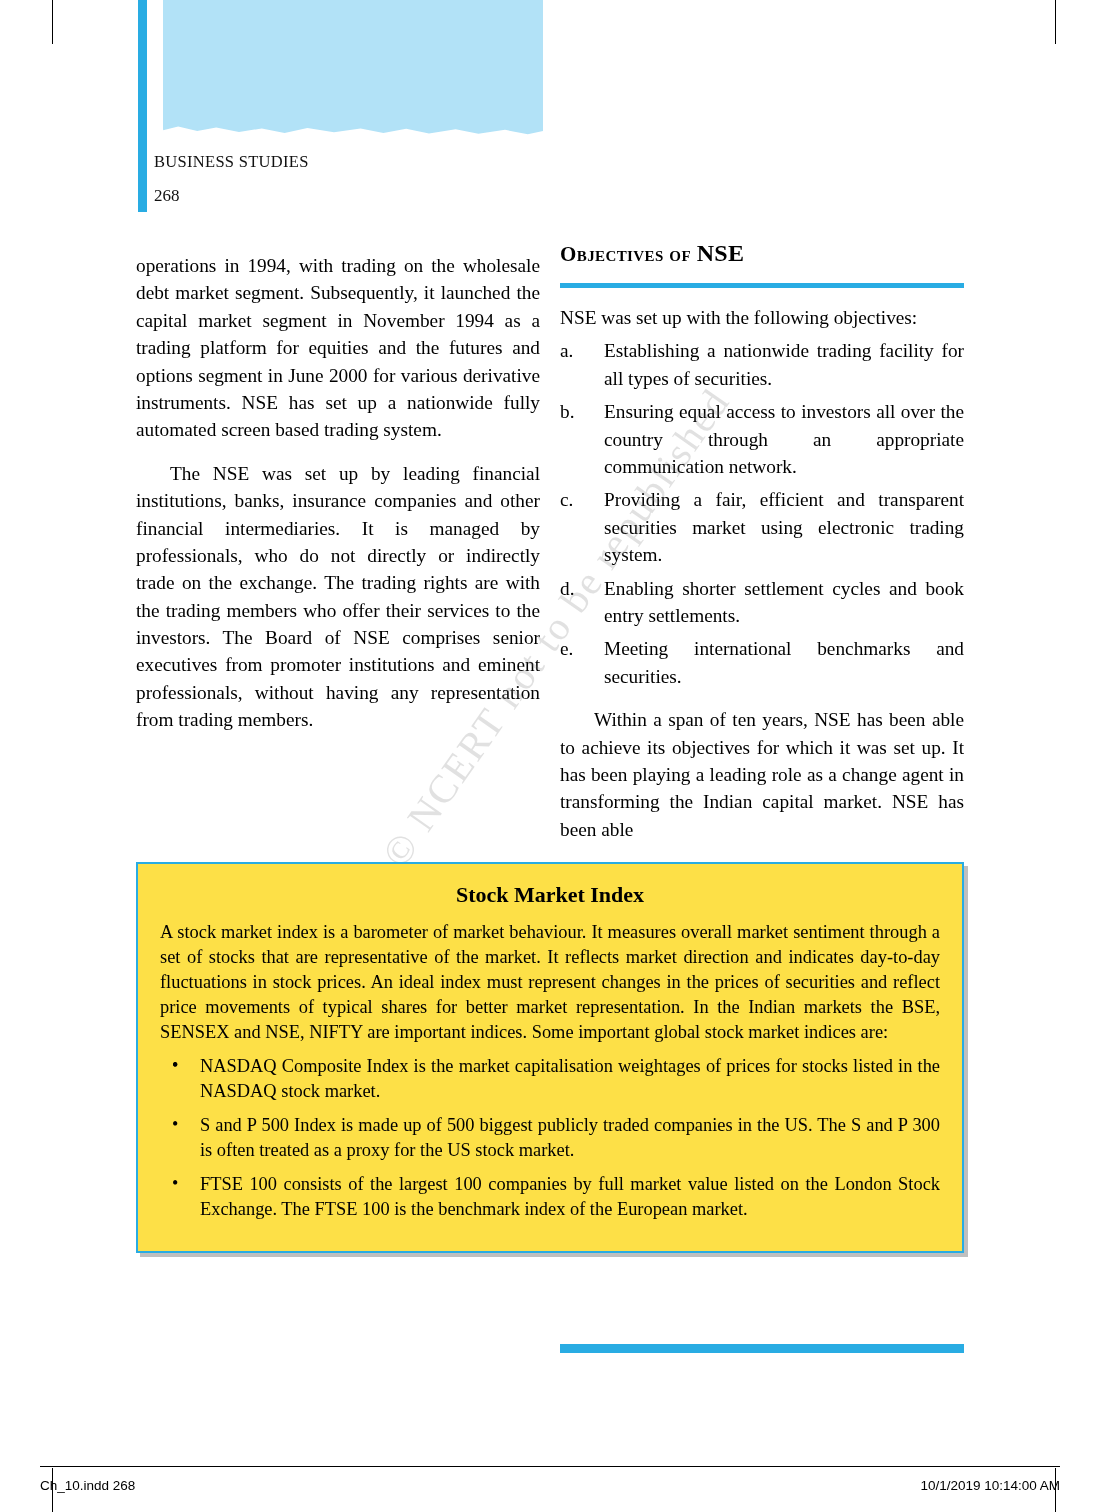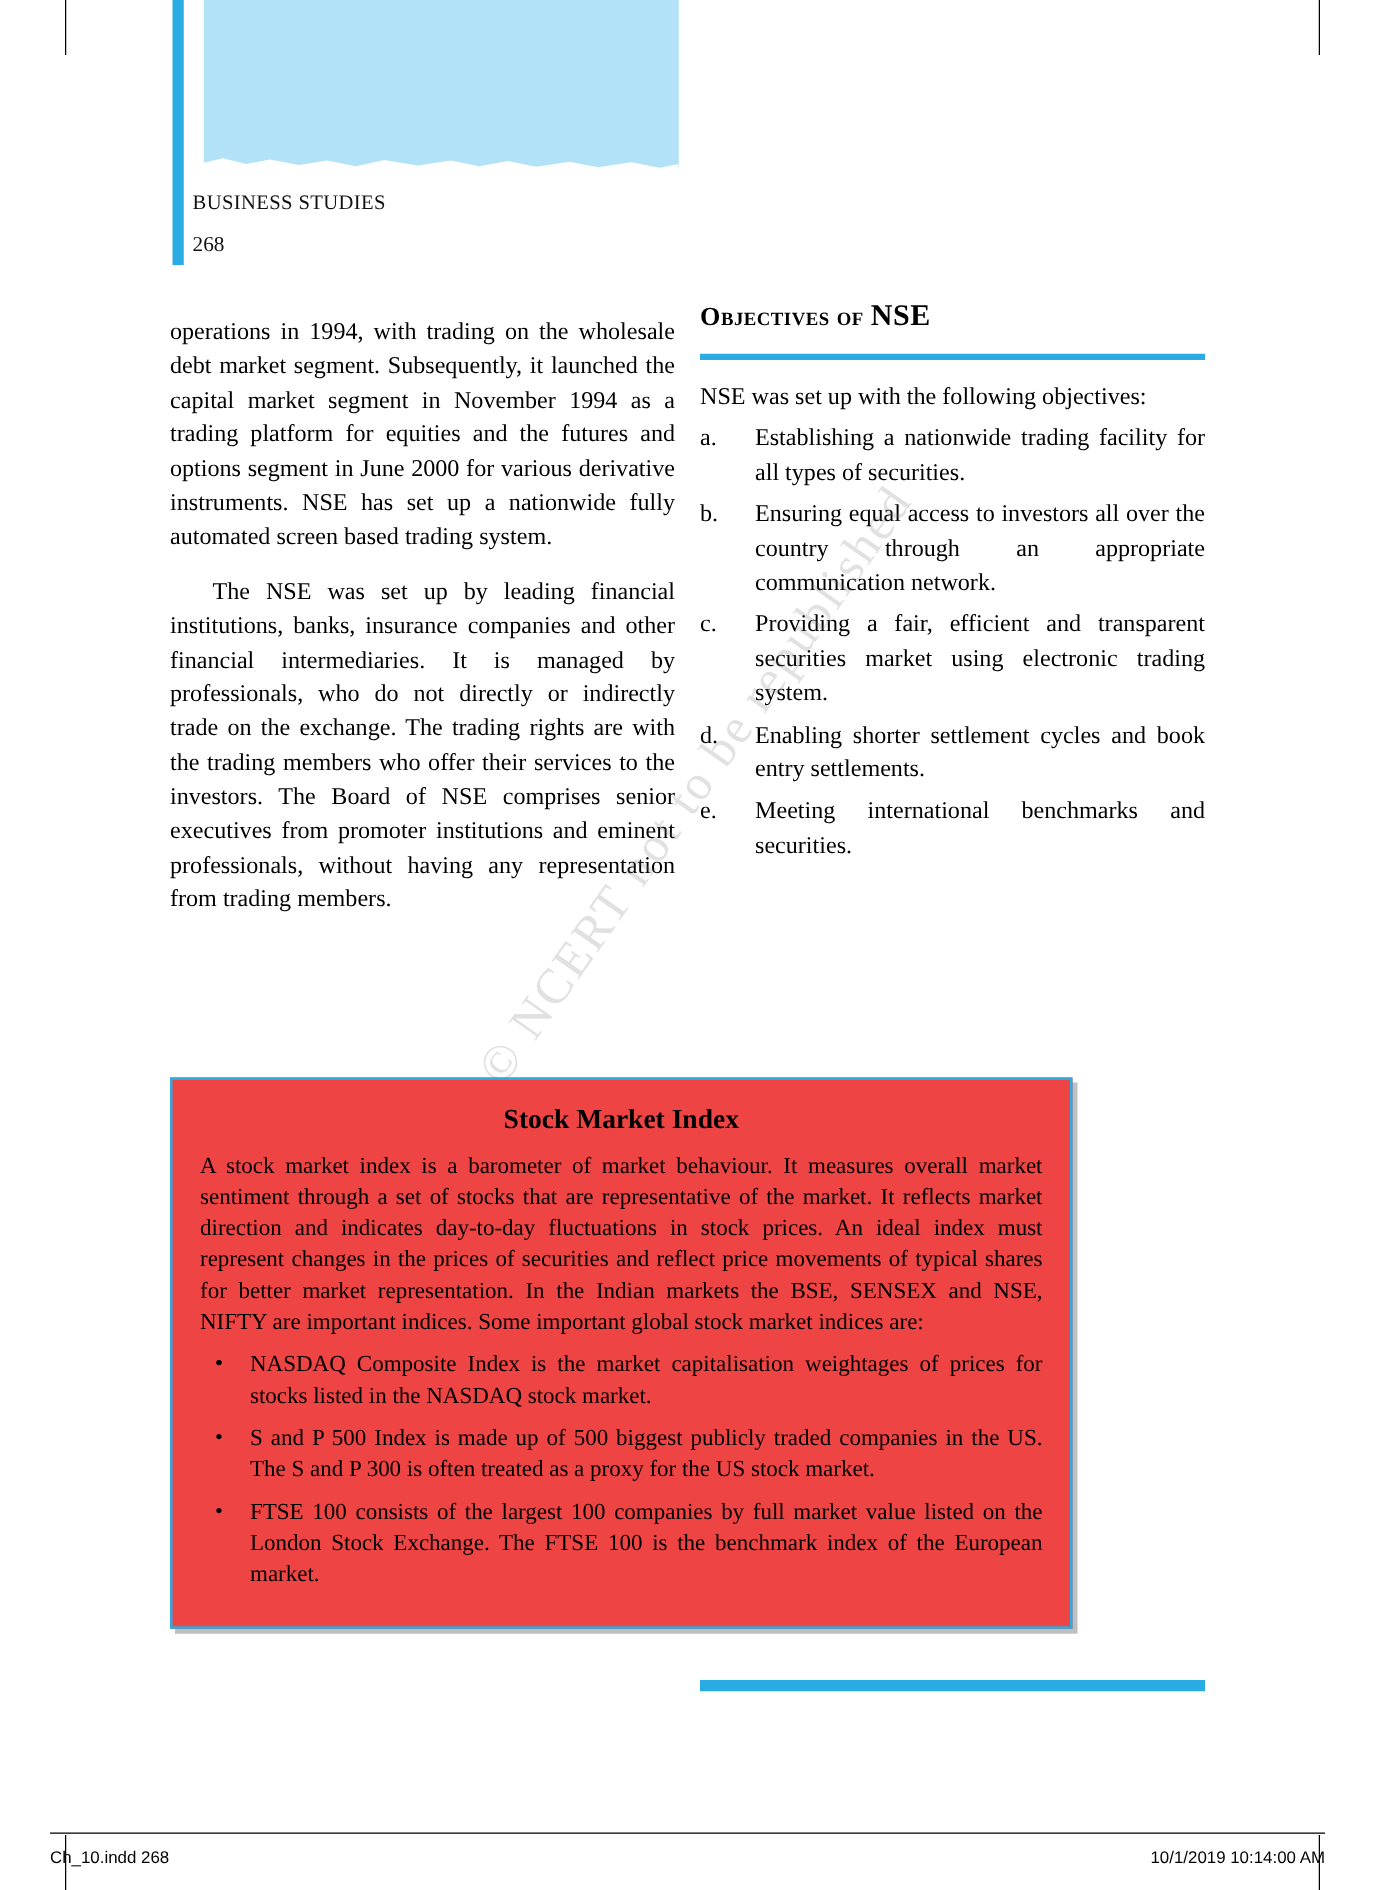--- a/index.html
+++ b/index.html
@@ -129,22 +129,22 @@
     letter-spacing: 2px;
     pointer-events: none;
     white-space: nowrap;
   }
 
   
   .box {
     position: absolute;
     left: 136px;
     top: 862px;
-    width: 722px;
-    background: #ef4444;
+    width: 828px;
+    background: #fde047;
     border: 2px solid #29ace3;
     box-sizing: border-box;
     padding: 14px 22px 20px 22px;
     box-shadow: 4px 4px 0 rgba(0,0,0,0.25);
   }
   .box h3 {
     margin: 4px 0 12px 0;
     text-align: center;
     font-size: 22px;
     font-weight: bold;
@@ -241,20 +241,21 @@
   <div class="obj-head"><span>Objectives of </span><span class="big">NSE</span></div>
   <div class="obj-rule"></div>
   <p>NSE was set up with the following objectives:</p>
   <ul class="objlist">
     <li><span class="mk">a.</span><span>Establishing a nationwide trading facility for all types of securities.</span></li>
     <li><span class="mk">b.</span><span>Ensuring equal access to investors all over the country through an appropriate communication network.</span></li>
     <li><span class="mk">c.</span><span>Providing a fair, efficient and transparent securities market using electronic trading system.</span></li>
     <li><span class="mk">d.</span><span>Enabling shorter settlement cycles and book entry settlements.</span></li>
     <li><span class="mk">e.</span><span>Meeting international benchmarks and securities.</span></li>
   </ul>
+  <p class="indent">Within a span of ten years, NSE has been able to achieve its objectives for which it was set up. It has been playing a leading role as a change agent in transforming the Indian capital market. NSE has been able</p>
 </div>
 
 <div class="watermark">© NCERT not to be republished</div>
 
 <div class="box">
   <h3>Stock Market Index</h3>
   <p>A stock market index is a barometer of market behaviour. It measures overall market sentiment through a set of stocks that are representative of the market. It reflects market direction and indicates day-to-day fluctuations in stock prices. An ideal index must represent changes in the prices of securities and reflect price movements of typical shares for better market representation. In the Indian markets the BSE, SENSEX and NSE, NIFTY are important indices. Some important global stock market indices are:</p>
   <ul>
     <li><span class="bullet">•</span></li>
     <li><span class="bullet">•</span><span>NASDAQ Composite Index is the market capitalisation weightages of prices for stocks listed in the NASDAQ stock market.</span></li>

